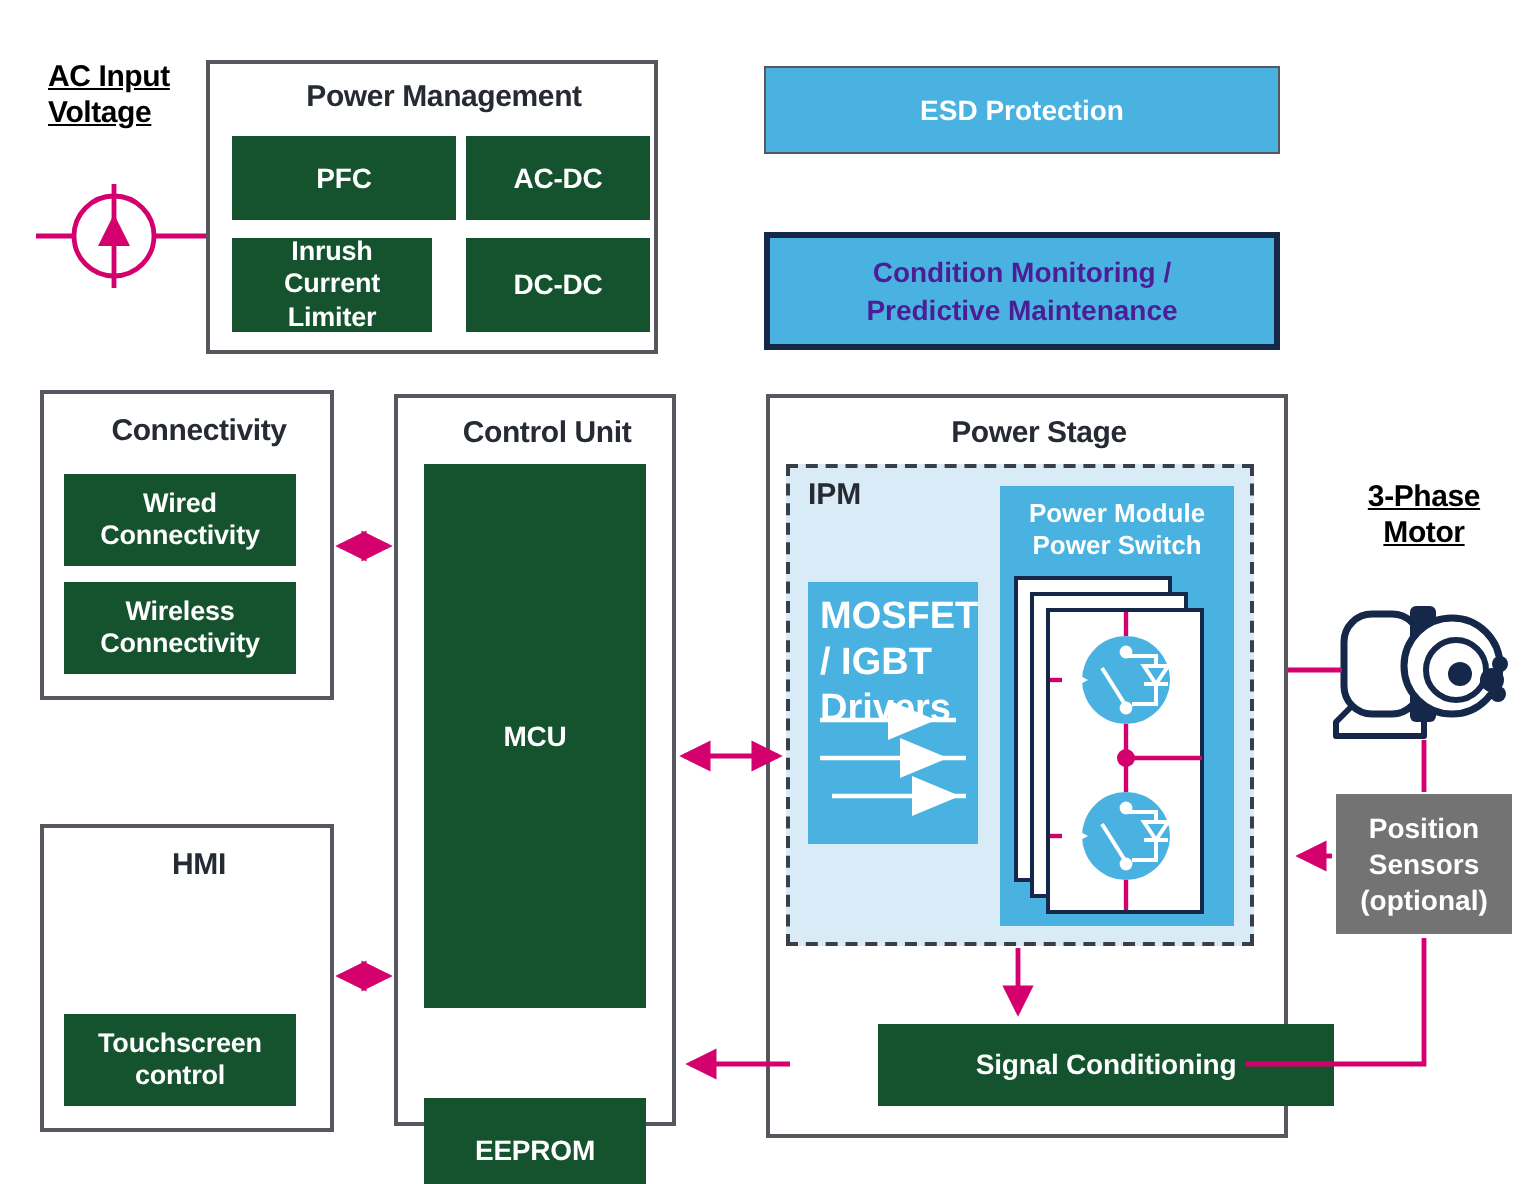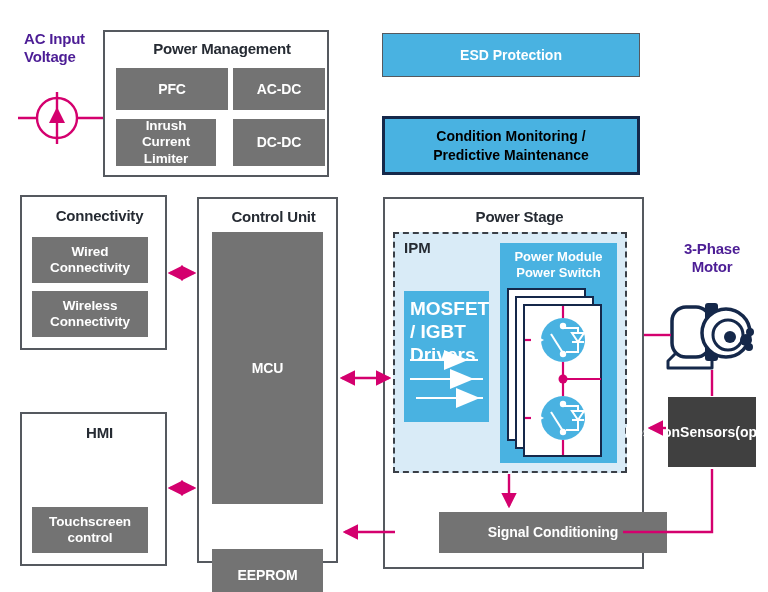--- a/index.html
+++ b/index.html
@@ -7,54 +7,54 @@
     position:relative;width:768px;height:592px;background:#ffffff;overflow:hidden;
     font-family:"Liberation Sans","DejaVu Sans",sans-serif;
   }
   .abs{position:absolute;box-sizing:border-box;}
   .outline-box{background:#ffffff;border:2px solid #55595F;}
   .box-title{
     position:absolute;left:12px;right:0;text-align:center;
     font-weight:bold;font-size:15px;color:#262B33;letter-spacing:-0.2px;
   }
   .chip{
-    background:#737373;color:#ffffff;font-weight:bold;font-size:13.5px;
+    background:#14532d;color:#ffffff;font-weight:bold;font-size:13.5px;
     display:flex;align-items:center;justify-content:center;text-align:center;
     line-height:1.2;letter-spacing:-0.1px;
   }
   .chip-lg{font-size:14px;}
   .esd{
     background:#49B2E1;border:1.5px solid #55595F;color:#fff;font-weight:bold;font-size:14px;
     display:flex;align-items:center;justify-content:center;
   }
   .cm{
-    background:#49B2E1;border:3px solid #15284A;color:#000000;font-weight:bold;font-size:14px;
+    background:#49B2E1;border:3px solid #15284A;color:#4c1d95;font-weight:bold;font-size:14px;
     display:flex;flex-direction:column;align-items:center;justify-content:center;line-height:1.3;
   }
   .ipm-area{
     background:#D9EBF7;border:2px dashed #3A3F47;
   }
   .ipm-label{
     position:absolute;font-weight:bold;font-size:15px;color:#262B33;
   }
   .drv-chip{
     background:#49B2E1;color:#fff;font-weight:bold;font-size:19px;line-height:1.2;
     padding:7px 6px;text-align:left;
   }
   .pmps{
     background:#49B2E1;color:#fff;font-weight:bold;font-size:13px;text-align:center;line-height:1.2;
     padding-top:6px;
   }
   .card{background:#ffffff;border:2px solid #15284A;}
   .navy-box{
-    background:#404040;color:#fff;font-weight:bold;font-size:14px;text-align:center;
-    display:flex;flex-direction:row;align-items:center;justify-content:center;line-height:1.3;
+    background:#737373;color:#fff;font-weight:bold;font-size:14px;text-align:center;
+    display:flex;flex-direction:column;align-items:center;justify-content:center;line-height:1.3;
   }
   .side-label{
-    font-weight:bold;font-size:15px;color:#4c1d95;line-height:1.2;letter-spacing:-0.2px;
+    font-weight:bold;font-size:15px;color:#000000;line-height:1.2;letter-spacing:-0.2px;text-decoration:underline;
   }
   .center-label{text-align:center;}
   .overlay{position:absolute;left:0;top:0;pointer-events:none;z-index:10;}
 </style>
 </head>
 <body>
 
 <div class="stage">
 
   <div class="abs side-label" style="left:24px;top:30px;width:90px;">

